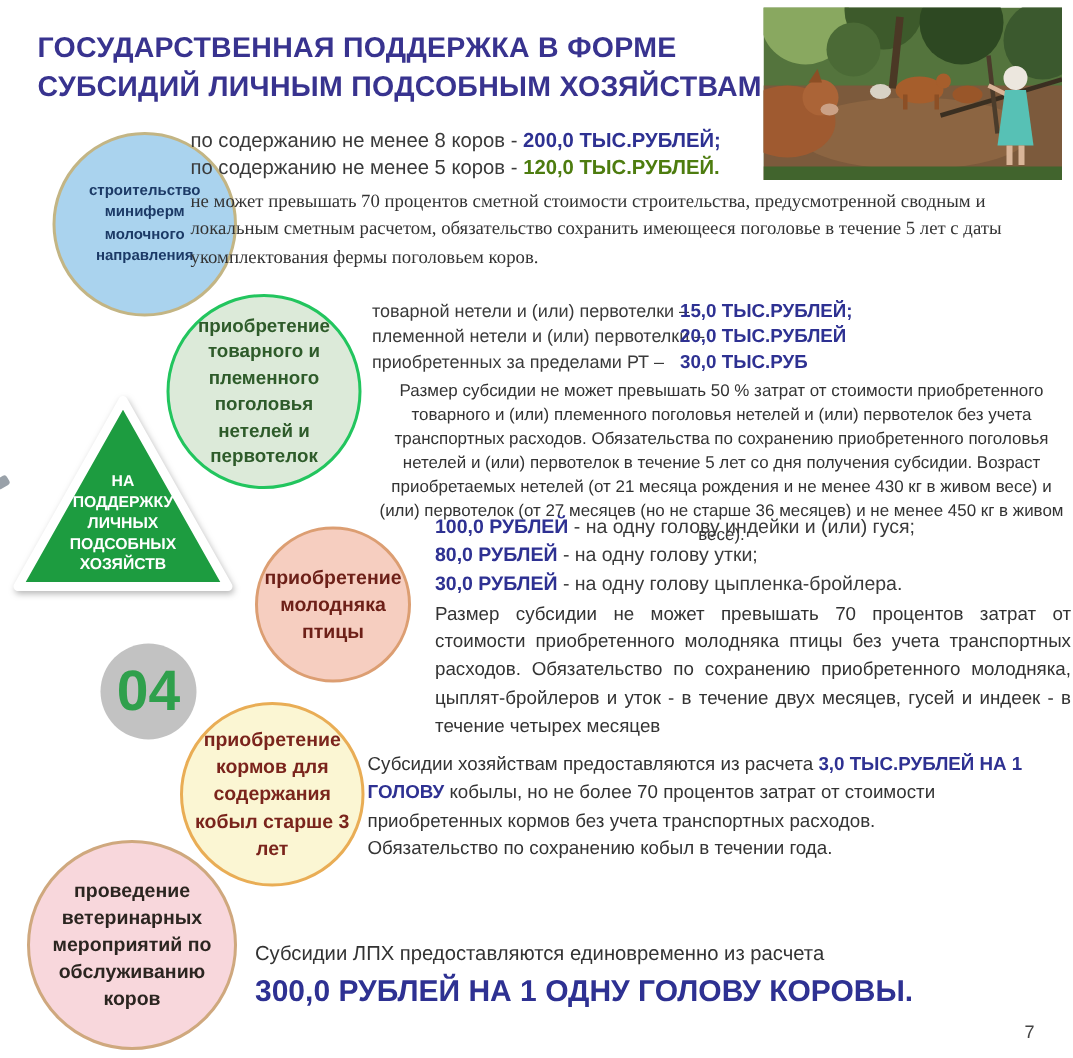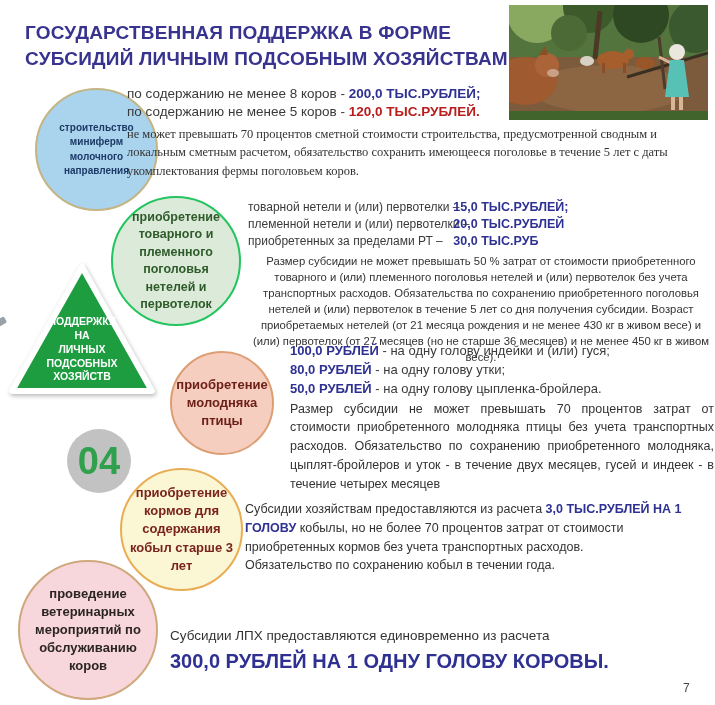--- a/index.html
+++ b/index.html
@@ -30,21 +30,21 @@
     left:67px;top:429px;width:64px;height:64px;border-radius:50%;background:#c2c2c2;
     color:#2fa04c;font-size:38px;font-weight:bold;display:flex;align-items:center;justify-content:center;
   }
   
   .triangle-wrap{left:2px;top:258px;width:160px;height:142px;}
   .triangle-wrap svg{filter:drop-shadow(1px 2px 2px rgba(0,0,0,.28));}
   .triangle-text{position:absolute;left:0;top:57px;width:160px;text-align:center;color:#fff;font-weight:bold;font-size:10.5px;line-height:1.32;}
   .blk-minifarm{left:127px;top:85px;width:586px;}
   .rate-line{font-size:13.5px;line-height:1.36;color:#3a3a3a;}
   .amt-blue{font-weight:bold;color:#2e3192;}
-  .amt-red{font-weight:bold;color:#b91c1c;}
+  .amt-red{font-weight:bold;color:#4d7c0f;}
   .blk-minifarm .body{font-size:12.5px;line-height:1.5;color:#333;margin-top:3px;font-family:Liberation Serif, serif;}
   .blk-heifers{left:248px;top:199px;width:466px;}
   .blk-heifers .rate-row{font-size:12px;line-height:1.33;color:#3a3a3a;white-space:nowrap;}
   .blk-heifers .rate-label{display:inline-block;width:202px;}
   .blk-heifers .rate-amt{font-weight:bold;color:#2e3192;font-size:12.5px;}
   .blk-heifers .body{font-size:11.3px;line-height:1.42;color:#333;margin-top:3px;text-align:center;}
   .blk-poultry{left:290px;top:342px;width:424px;}
   .blk-poultry .rate-line{font-size:13px;line-height:1.45;}
   .blk-poultry .body{font-size:12.5px;line-height:1.5;color:#333;text-align:justify;margin-top:1px;}
   .blk-feed{left:245px;top:500px;width:468px;font-size:12.5px;line-height:1.5;color:#333;}
@@ -132,41 +132,41 @@
     <span class="rate-amt">30,0 ТЫС.РУБ</span>
   </div>
   <div class="body">Размер субсидии не может превышать 50 % затрат от стоимости приобретенного товарного и (или) племенного поголовья нетелей и (или) первотелок без учета транспортных расходов. Обязательства по сохранению приобретенного поголовья нетелей и (или) первотелок в течение 5 лет со дня получения субсидии. Возраст приобретаемых нетелей (от 21 месяца рождения и не менее 430 кг в живом весе) и (или) первотелок (от 27 месяцев (но не старше 36 месяцев) и не менее 450 кг в живом весе).</div>
 </div>
 
 <div class="abs triangle-wrap">
   <svg width="160" height="142" viewBox="0 0 160 142" xmlns="http://www.w3.org/2000/svg">
     <polygon points="80,9 10,133 150,133" fill="#1d9c40" stroke="#ffffff" stroke-width="6" stroke-linejoin="round"></polygon>
   </svg>
   <div class="triangle-text">
+    <div>НА</div>
     <div>ПОДДЕРЖКУ</div>
-    <div>НА</div>
     <div>ЛИЧНЫХ</div>
     <div>ПОДСОБНЫХ</div>
     <div>ХОЗЯЙСТВ</div>
   </div>
 </div>
 <div class="abs edge-sliver"></div>
 
 <div class="abs bubble bubble-poultry">
   <span>приобретение молодняка птицы</span>
 </div>
 <div class="abs blk-poultry">
   <div class="rate-line">
     <span class="amt-blue">100,0 РУБЛЕЙ</span><span> - на одну голову индейки и (или) гуся;</span>
   </div>
   <div class="rate-line">
     <span class="amt-blue">80,0 РУБЛЕЙ</span><span> - на одну голову утки;</span>
   </div>
   <div class="rate-line">
-    <span class="amt-blue">50,0 РУБЛЕЙ</span><span> - на одну голову цыпленка-бройлера.</span>
+    <span class="amt-blue">30,0 РУБЛЕЙ</span><span> - на одну голову цыпленка-бройлера.</span>
   </div>
   <div class="body">Размер субсидии не может превышать 70 процентов затрат от стоимости приобретенного молодняка птицы без учета транспортных расходов. Обязательство по сохранению приобретенного молодняка, цыплят-бройлеров и уток - в течение двух месяцев, гусей и индеек - в течение четырех месяцев</div>
 </div>
 
 <div class="abs badge">
   <span>04</span>
 </div>
 
 <div class="abs bubble bubble-feed">
   <span>приобретение кормов для содержания кобыл старше 3 лет</span>

